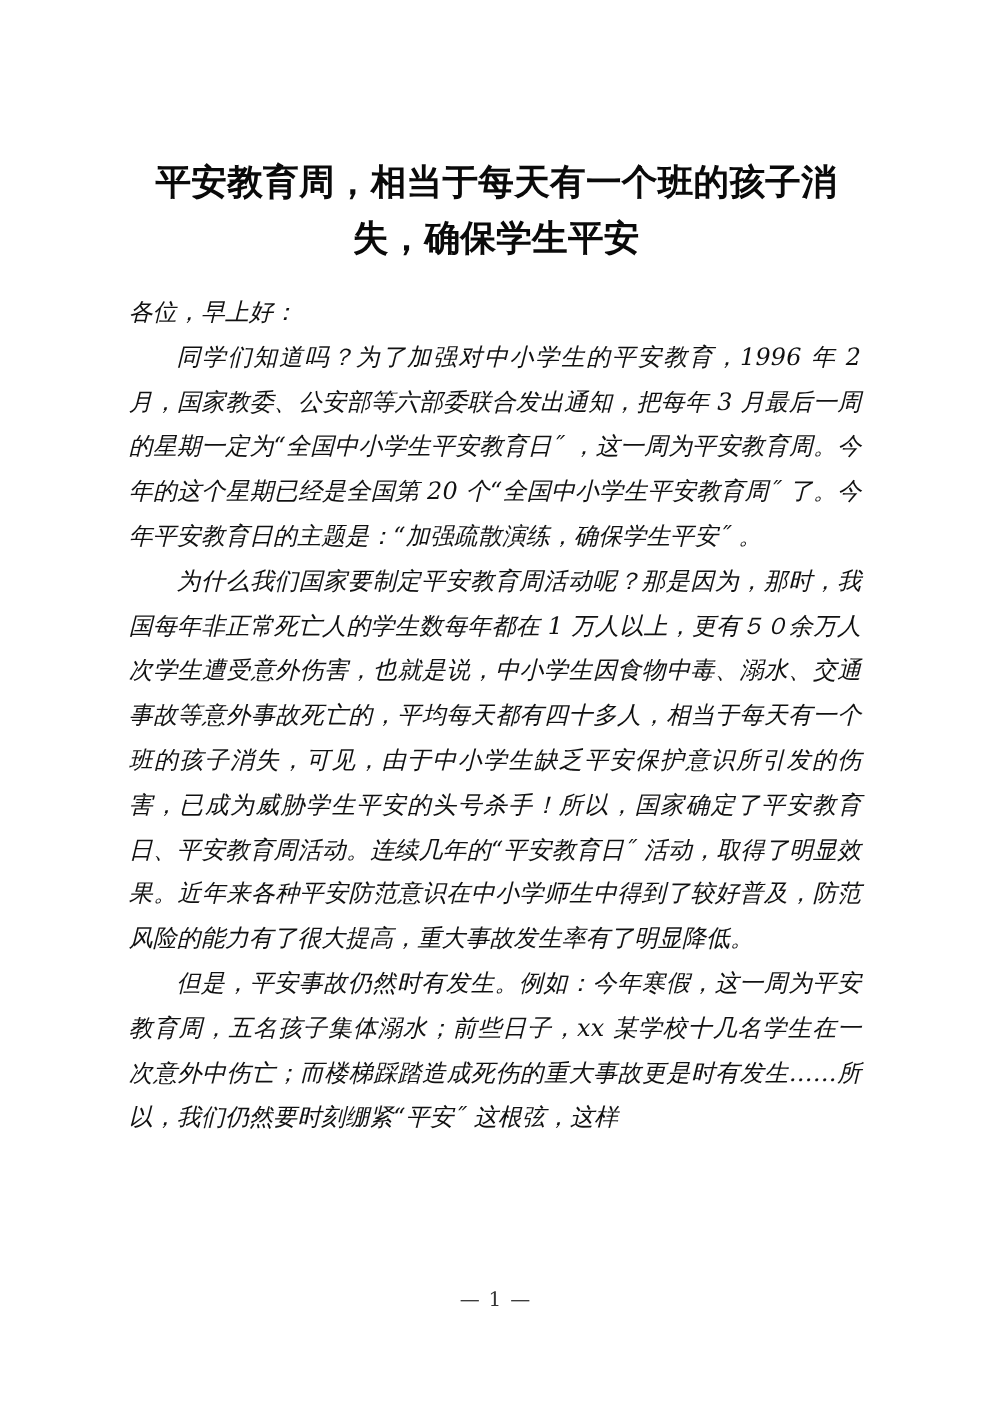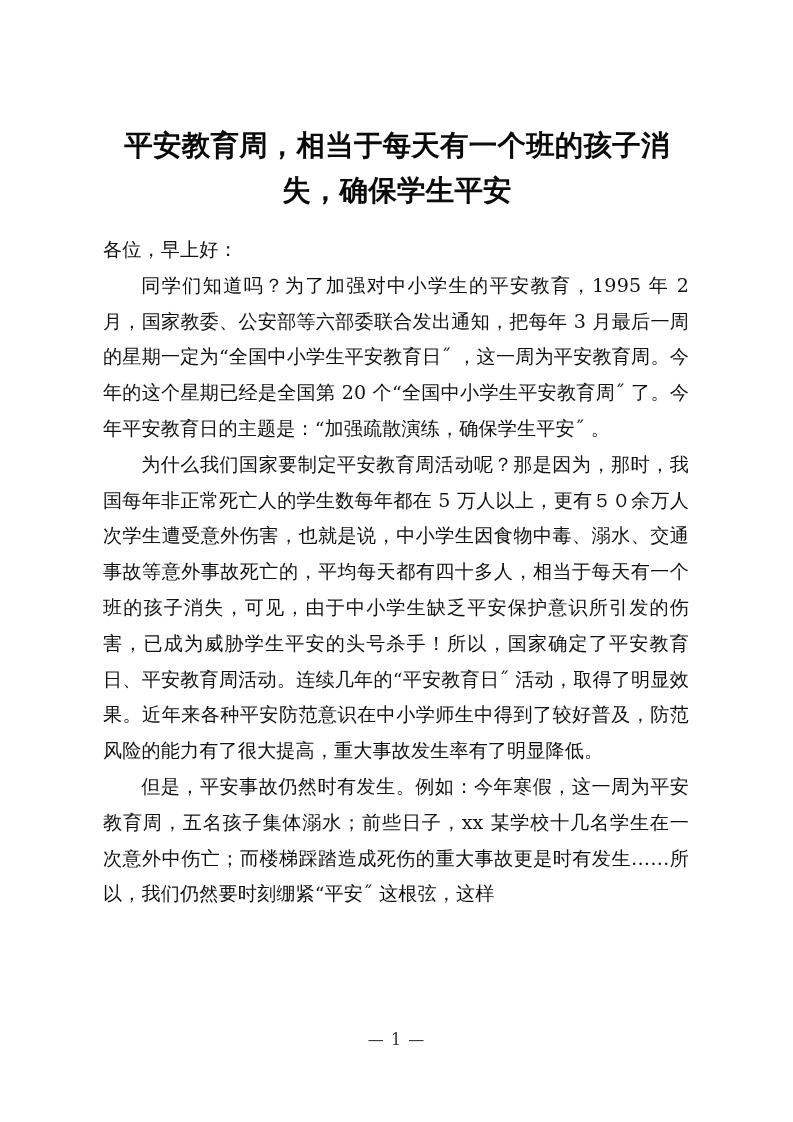--- a/index.html
+++ b/index.html
@@ -51,20 +51,21 @@
     font-family: "DejaVu Serif", "Liberation Serif", serif;
     font-size: 19.1px;
     line-height: 35.8px;
     text-align: justify;
     text-justify: inter-ideograph;
     text-align-last: left;
     margin: 0;
     color: #111111;
     letter-spacing: 0.15px;
     word-break: break-all;
+    font-style: italic;
   }
 
   .para.indent {
     text-indent: 2em;
   }
 
   
   .page-footer {
     position: absolute;
     left: 0;
@@ -79,20 +80,20 @@
 </style>
 </head>
 <body>
 
 <div class="page">
 
   <h1 class="doc-title">平安教育周，相当于每天有一个班的孩子消失，确保学生平安</h1>
 
   <div class="body-block">
     <p class="para">各位，早上好：</p>
-    <p class="para indent">同学们知道吗？为了加强对中小学生的平安教育，1995 年 2 月，国家教委、公安部等六部委联合发出通知，把每年 3 月最后一周的星期一定为“全国中小学生平安教育日˝ ，这一周为平安教育周。今年的这个星期已经是全国第 20 个“全国中小学生平安教育周˝ 了。今年平安教育日的主题是：“加强疏散演练，确保学生平安˝ 。</p>
-    <p class="para indent">为什么我们国家要制定平安教育周活动呢？那是因为，那时，我国每年非正常死亡人的学生数每年都在 5 万人以上，更有５０余万人次学生遭受意外伤害，也就是说，中小学生因食物中毒、溺水、交通事故等意外事故死亡的，平均每天都有四十多人，相当于每天有一个班的孩子消失，可见，由于中小学生缺乏平安保护意识所引发的伤害，已成为威胁学生平安的头号杀手！所以，国家确定了平安教育日、平安教育周活动。连续几年的“平安教育日˝ 活动，取得了明显效果。近年来各种平安防范意识在中小学师生中得到了较好普及，防范风险的能力有了很大提高，重大事故发生率有了明显降低。</p>
+    <p class="para indent">同学们知道吗？为了加强对中小学生的平安教育，1996 年 2 月，国家教委、公安部等六部委联合发出通知，把每年 3 月最后一周的星期一定为“全国中小学生平安教育日˝ ，这一周为平安教育周。今年的这个星期已经是全国第 20 个“全国中小学生平安教育周˝ 了。今年平安教育日的主题是：“加强疏散演练，确保学生平安˝ 。</p>
+    <p class="para indent">为什么我们国家要制定平安教育周活动呢？那是因为，那时，我国每年非正常死亡人的学生数每年都在 1 万人以上，更有５０余万人次学生遭受意外伤害，也就是说，中小学生因食物中毒、溺水、交通事故等意外事故死亡的，平均每天都有四十多人，相当于每天有一个班的孩子消失，可见，由于中小学生缺乏平安保护意识所引发的伤害，已成为威胁学生平安的头号杀手！所以，国家确定了平安教育日、平安教育周活动。连续几年的“平安教育日˝ 活动，取得了明显效果。近年来各种平安防范意识在中小学师生中得到了较好普及，防范风险的能力有了很大提高，重大事故发生率有了明显降低。</p>
     <p class="para indent">但是，平安事故仍然时有发生。例如：今年寒假，这一周为平安教育周，五名孩子集体溺水；前些日子，xx 某学校十几名学生在一次意外中伤亡；而楼梯踩踏造成死伤的重大事故更是时有发生……所以，我们仍然要时刻绷紧“平安˝ 这根弦，这样</p>
   </div>
 
   <div class="page-footer">— 1 —</div>
 
 </div>
 
 </body></html>

